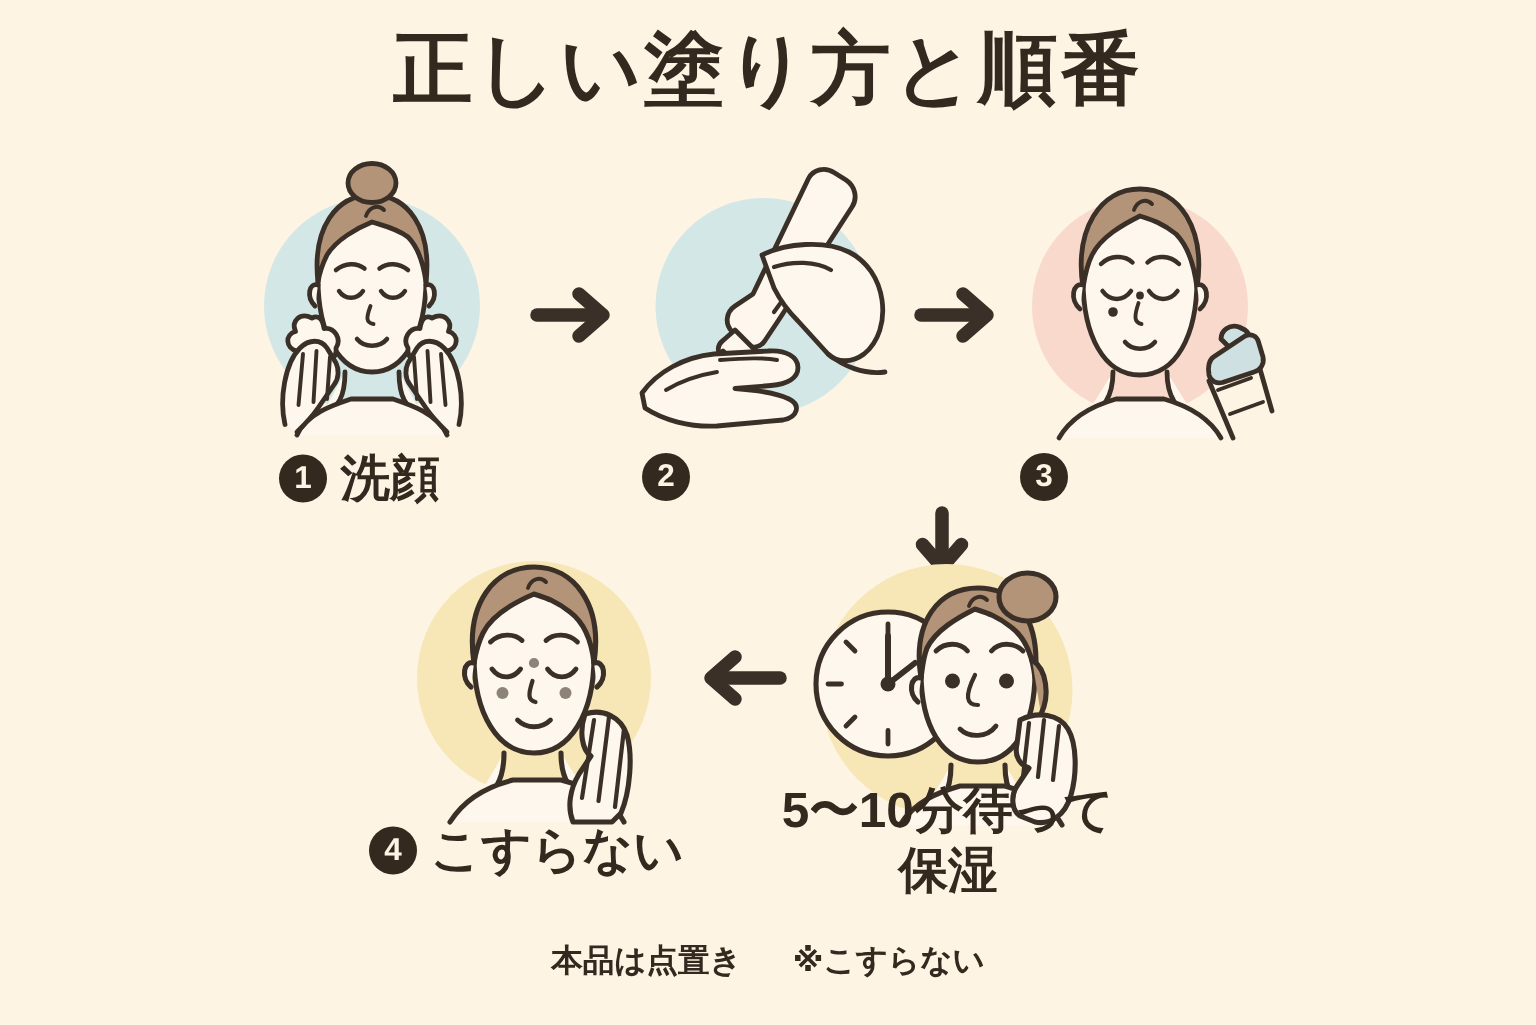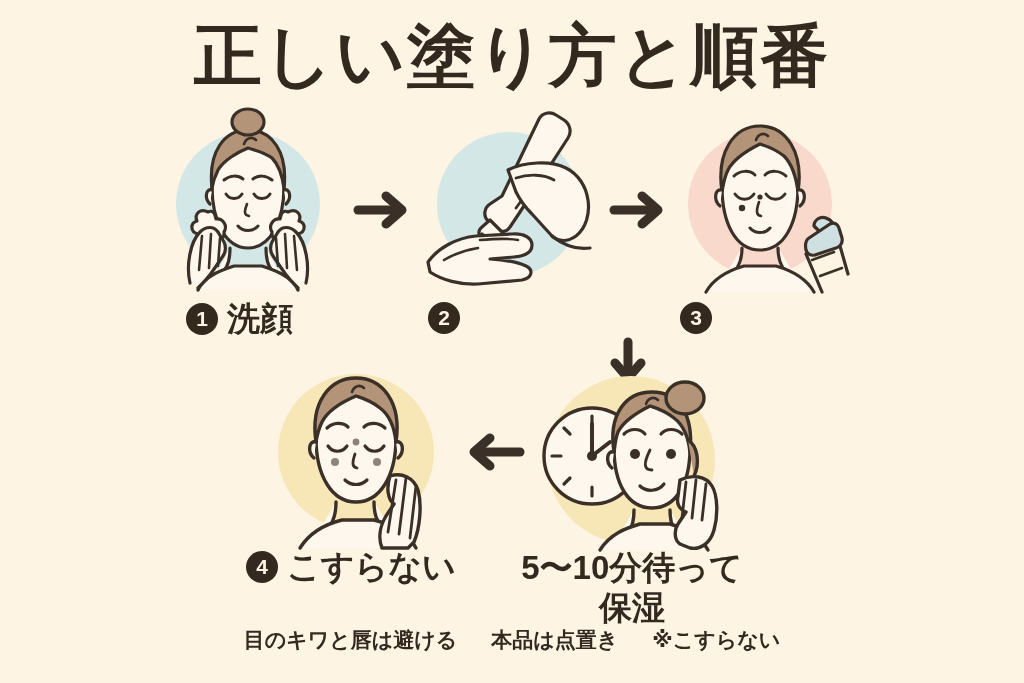--- a/index.html
+++ b/index.html
@@ -22,21 +22,21 @@
     background: #fdf4e4;
   }
 
   
   .title {
     position: absolute;
     top: 18px;
     left: 0;
     width: 1024px;
     text-align: center;
-    font-size: 68px;
+    font-size: 53px;
     font-weight: bold;
     letter-spacing: 2px;
     color: #33291f;
     line-height: 1.1;
   }
 
   
   .step {
     position: absolute;
   }
@@ -325,21 +325,21 @@
 
   <div class="arrow" style="left:460px; top:432px;">
     <svg width="70" height="40" viewBox="0 0 70 40" xmlns="http://www.w3.org/2000/svg">
       <g stroke="#3b3028" stroke-width="9" fill="none" stroke-linecap="round" stroke-linejoin="round">
         <line x1="60" y1="20" x2="16" y2="20"></line>
         <polyline points="30,6 14,20 30,34"></polyline>
       </g>
     </svg>
   </div>
 
-  <div class="wait-text" style="left:512px; top:548px; width:240px;">5〜10分待って
+  <div class="wait-text" style="left:512px; top:520px; width:240px;">5〜10分待って
 保湿</div>
 
   <div class="step" style="left:262px; top:362px; width:188px; height:186px;">
     <div class="art">
       <svg viewBox="0 0 188 186" xmlns="http://www.w3.org/2000/svg">
         <circle cx="94" cy="90" r="78" fill="#f7e7b6"></circle>
         <g fill="none" stroke="#3b3028" stroke-width="3.4" stroke-linecap="round" stroke-linejoin="round">
 
           <path d="M74 140 C74 158 68 168 54 174 M112 140 C112 158 118 166 132 172" fill="#fdf7ee"></path>
           <path d="M38 186 C48 170 64 162 80 158 L112 158 C128 162 146 170 154 186" fill="#fdf7ee"></path>
@@ -371,18 +371,17 @@
       </svg>
     </div>
   </div>
 
   <div class="step-label" style="left:246px; top:550px;">
     <span class="badge">4</span>
     <span>こすらない</span>
   </div>
 
   <div class="footnotes">
-    <span>目のキワと唇は避ける</span>
     <span>本品は点置き</span>
     <span>※こすらない</span>
   </div>
 
 </div>
 
 </body></html>

